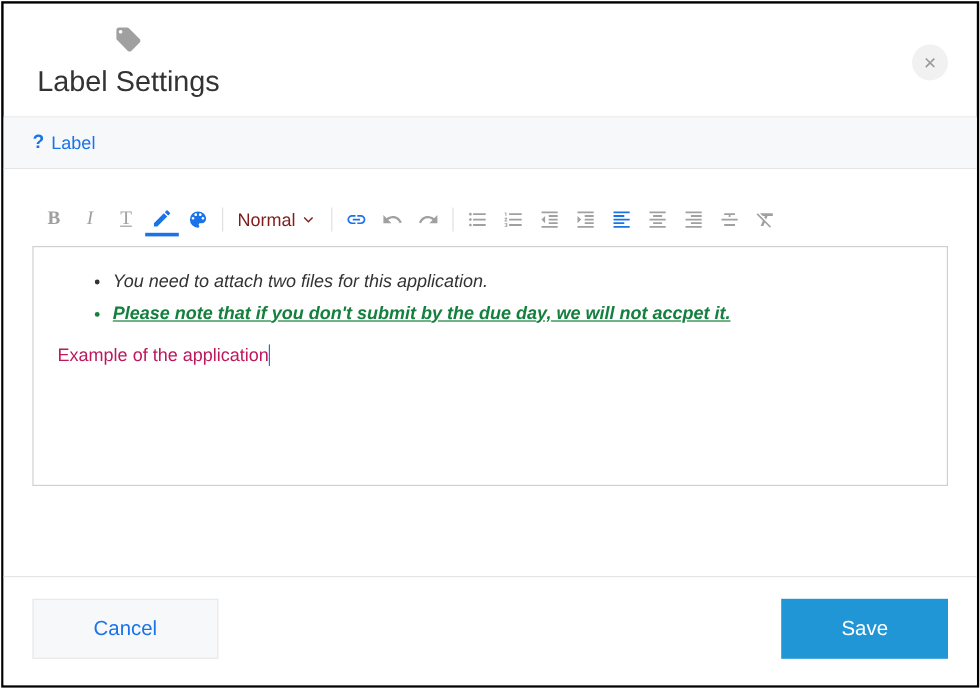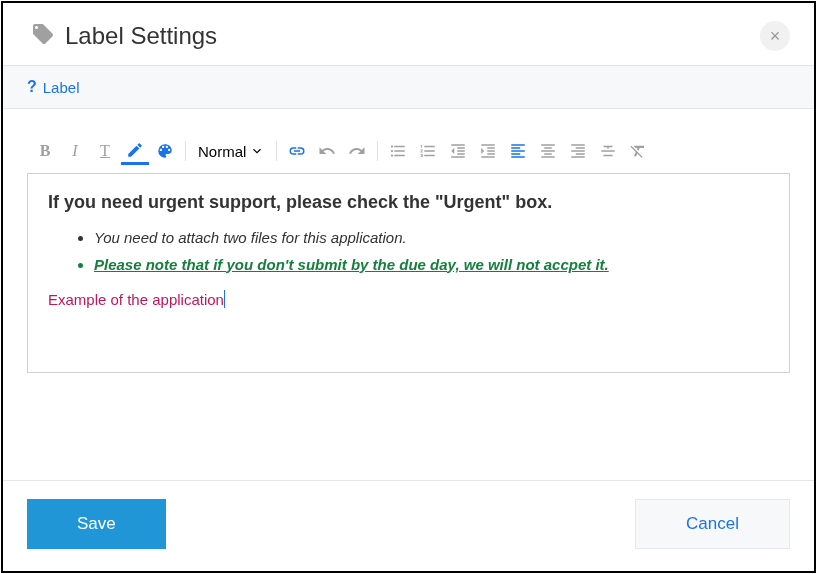--- a/index.html
+++ b/index.html
@@ -21,22 +21,23 @@
     }
     .modal-header {
       display: flex;
       align-items: center;
       justify-content: space-between;
       padding: 18px 24px 14px 28px;
       border-bottom: 1px solid #e5e5e5;
     }
     .title-wrap {
       display: flex;
-      align-items: flex-start;
+      align-items: center;
       gap: 10px;
+      flex-direction: column;
     }
     .tag-icon {
       width: 24px;
       height: 24px;
       color: #a0a0a0;
     }
     .modal-title {
       font-size: 24px;
       font-weight: 400;
       color: #333;
@@ -107,21 +108,21 @@
     .tb-sep {
       width: 1px;
       height: 20px;
       background: #e0e0e0;
       margin: 0 4px;
     }
     .format-select {
       display: flex;
       align-items: center;
       gap: 4px;
-      color: #000000;
+      color: #7f1d1d;
       cursor: pointer;
       font-size: 15px;
       padding: 0 6px;
     }
     .editor-content {
       border: 1px solid #d0d0d0;
       padding: 18px 20px;
       min-height: 200px;
       background: #fff;
       font-size: 15px;
@@ -292,27 +293,26 @@
           </svg>
       </button>
       <button class="tb-btn">
         <svg viewBox="0 0 24 24" fill="currentColor">
             <path d="M3.27 5L2 6.27l6.97 6.97L6.5 19h3l1.57-3.66L16.73 21 18 19.73 3.55 5.27 3.27 5zM6 5v.18L8.82 8h2.4l-.72 1.68 2.1 2.1L14.21 8H20V5H6z"></path>
           </svg>
       </button>
     </div>
 
     <div class="editor-content">
-      <h3>If you need urgent support, please check the "Urgent" box.</h3>
       <ul>
         <li>You need to attach two files for this application.</li>
         <li class="li-red">Please note that if you don't submit by the due day, we will not accpet it.</li>
       </ul>
       <span class="link-text"><span>Example of the application</span><span class="cursor-blink"></span></span>
     </div>
   </div>
 
   <div class="modal-footer">
+    <button class="btn btn-cancel">Cancel</button>
     <button class="btn btn-save">Save</button>
-    <button class="btn btn-cancel">Cancel</button>
   </div>
 
 </div>
 
 </body></html>

